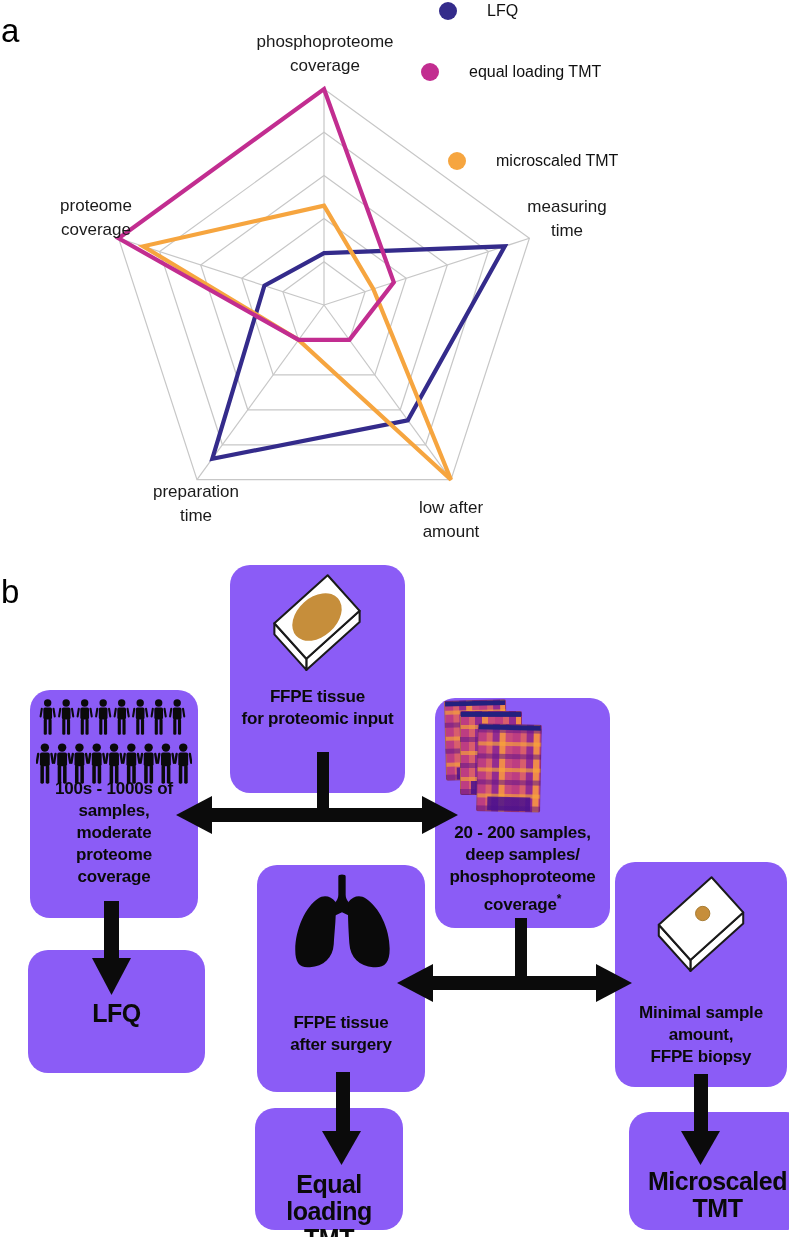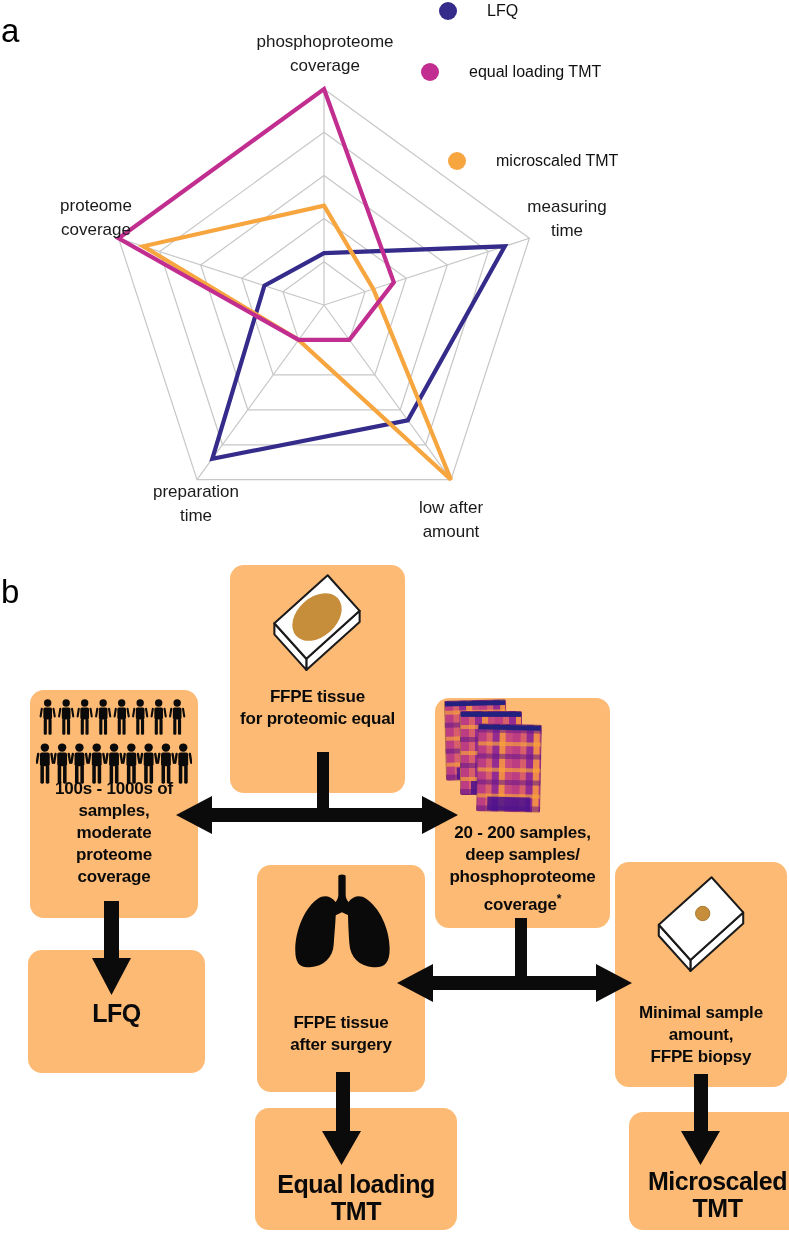--- a/index.html
+++ b/index.html
@@ -7,21 +7,21 @@
         font-family:"Liberation Sans",sans-serif;color:#111;}
   .panel-letter{position:absolute;font-size:33px;font-weight:500;color:#000;line-height:1;}
   
   #radar-svg{position:absolute;left:0;top:0;}
   .axis-label{position:absolute;transform:translateX(-50%);text-align:center;
               font-size:17px;line-height:24px;color:#1a1a1a;white-space:nowrap;}
   .legend{position:absolute;display:flex;align-items:center;gap:30px;}
   .legend-dot{width:18px;height:18px;border-radius:50%;background:#333;flex:0 0 auto;}
   .legend-label{font-size:16px;color:#101010;white-space:nowrap;}
   
-  .box{position:absolute;background:#fdba74;border-radius:14px;}
+  .box{position:absolute;background:#8b5cf6;border-radius:20px;}
   .box-text{position:absolute;left:0;right:0;text-align:center;font-weight:700;color:#0a0a0a;}
   .t-md{font-size:17px;line-height:22px;letter-spacing:-0.2px;}
   .t-lg{font-size:25px;line-height:27px;letter-spacing:-0.5px;}
   .box-text sup{font-size:12px;}
   .icon-abs{position:absolute;}
   
   .heatmap-card{position:absolute;border:1px solid rgba(60,20,90,.35);border-radius:2px;
     background:
       linear-gradient(#23207e,#23207e) 0 0/100% 6% no-repeat,
       linear-gradient(rgba(74,17,140,.85),rgba(74,17,140,.85)) 55% 100%/70% 16% no-repeat,
@@ -92,21 +92,21 @@
 
   <div class="box" style="left:230px;top:565px;width:175px;height:228px;">
     <svg class="icon-abs" style="left:33px;top:6px;" width="108" height="104" viewBox="-4 0 108 122">
       <polygon points="100,46.7 37.5,103 37.5,116 100,59.7" fill="#ffffff" stroke="#1a1a1a" stroke-width="2.4" stroke-linejoin="round"></polygon>
       <polygon points="0,61.3 37.5,103 37.5,116 0,74.3" fill="#ffffff" stroke="#1a1a1a" stroke-width="2.4" stroke-linejoin="round"></polygon>
       <polygon points="62.5,5 100,46.7 37.5,103 0,61.3" fill="#ffffff" stroke="#1a1a1a" stroke-width="2.4" stroke-linejoin="round"></polygon>
       <ellipse cx="50" cy="54" rx="33" ry="23" transform="rotate(-42 50 54)" fill="#c68e3b"></ellipse>
     </svg>
     <div class="box-text t-md" style="top:686px;margin-top:-565px;">
       <div>FFPE tissue</div>
-      <div>for proteomic equal</div>
+      <div>for proteomic input</div>
     </div>
   </div>
 
   <div class="box" style="left:30px;top:690px;width:168px;height:228px;">
     <svg class="icon-abs" style="left:6px;top:9px;" width="156" height="86" viewBox="0 0 156 86" fill="#0a0a0a">
       <defs>
         <g id="person">
           <circle cx="15" cy="7" r="6.4"></circle>
           <rect x="7.5" y="14.5" width="15" height="21" rx="3"></rect>
           <rect x="3.2" y="15" width="3.6" height="17" rx="1.8" transform="rotate(9 5 16)"></rect>
@@ -181,21 +181,21 @@
       <polygon points="62.5,5 100,46.7 37.5,103 0,61.3" fill="#ffffff" stroke="#1a1a1a" stroke-width="2.4" stroke-linejoin="round"></polygon>
       <circle cx="52" cy="48" r="8.5" fill="#c68e3b" stroke="#9e7022" stroke-width="1"></circle>
     </svg>
     <div class="box-text t-md" style="top:140px;">
       <div>Minimal sample</div>
       <div>amount,</div>
       <div>FFPE biopsy</div>
     </div>
   </div>
 
-  <div class="box" style="left:255px;top:1108px;width:202px;height:122px;">
+  <div class="box" style="left:255px;top:1108px;width:148px;height:122px;">
     <div class="box-text t-lg" style="top:63px;">
       <div>Equal loading</div>
       <div>TMT</div>
     </div>
   </div>
 
   <div class="box" style="left:610px;top:1112px;width:177px;height:118px;margin-left:19px;">
     <div class="box-text t-lg" style="top:56px;">
       <div>Microscaled</div>
       <div>TMT</div>

